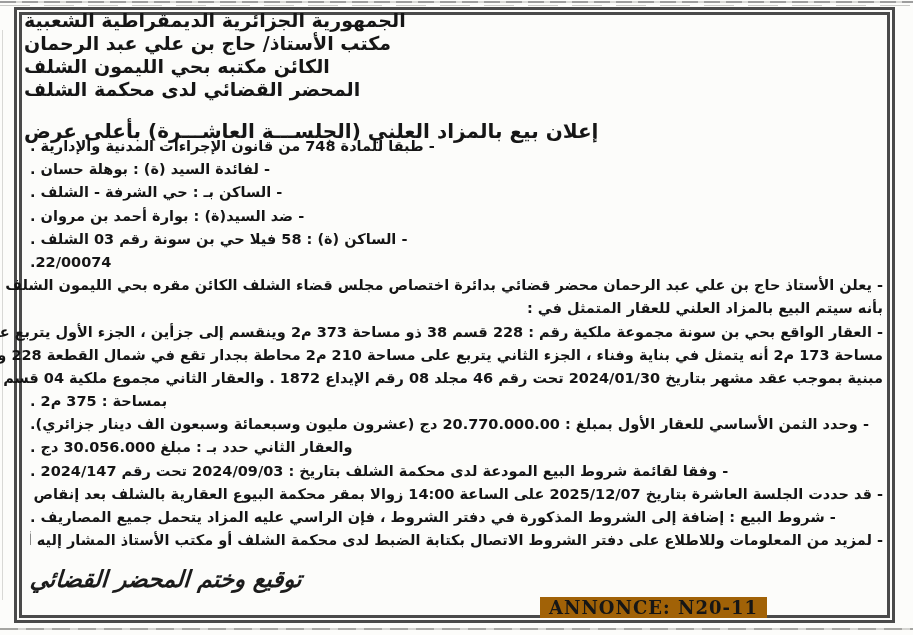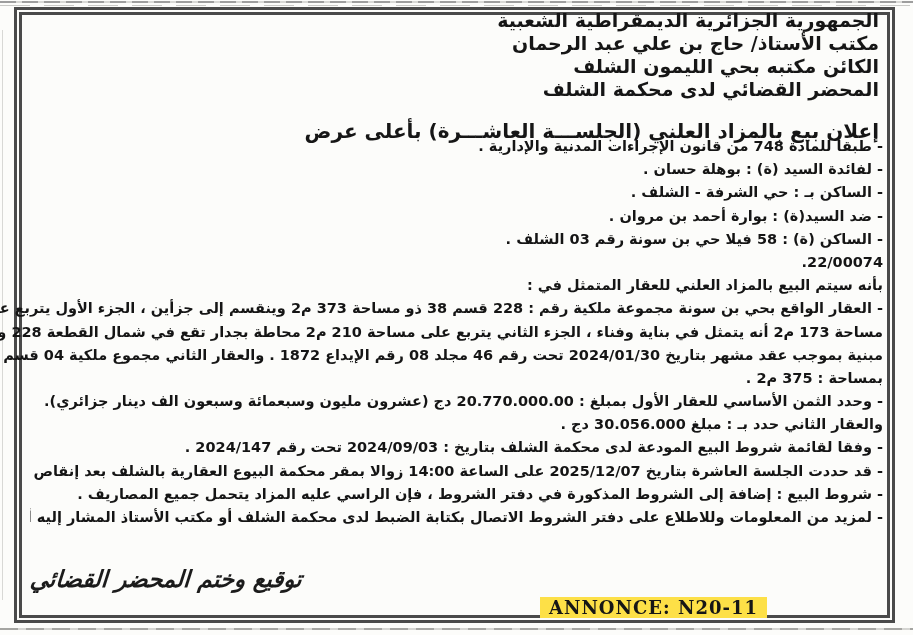--- a/index.html
+++ b/index.html
@@ -18,49 +18,49 @@
   .noise-bottom{top:628px;height:2px;background:repeating-linear-gradient(90deg,#a5a5a2 0 18px,#d5d5d2 18px 26px);}
   .noise-v{position:absolute;left:2px;top:30px;width:1px;height:570px;background:#d8d8d5;}
   
   .frame{
     position:absolute;left:14px;top:7px;
     width:881px;height:616px;
     box-sizing:border-box;
     border:8px double #4a4a4a;
   }
   .header{
-    position:absolute;left:46px;right:34px;top:9px;
-    direction:rtl;text-align:right;
+    position:absolute;left:24px;right:34px;top:9px;
+    direction:rtl;text-align:left;
     font-weight:bold;
   }
   .h1{font-size:19px;line-height:23px;}
   .h-title{font-size:20px;line-height:26px;margin-top:17px;}
   .bodytext{
     position:absolute;right:30px;left:30px;top:135px;
     direction:rtl;
     font-size:14.5px;font-weight:bold;
     color:#151515;
   }
   .bl{height:23.2px;line-height:23.2px;}
-  .al-r{text-align:right;white-space:nowrap;overflow:hidden;}
+  .al-r{text-align:left;white-space:nowrap;overflow:hidden;}
   .al-c{text-align:right;white-space:nowrap;}
   .al-j{text-align:justify;text-align-last:justify;white-space:nowrap;}
   .signature{
     position:absolute;left:30px;top:566px;
     direction:rtl;
     font-size:23px;font-weight:bold;font-style:italic;
     transform:skewX(-4deg);
     color:#1b1b1b;
   }
   .annonce{
     position:absolute;left:540px;top:597px;
     font-family:"DejaVu Serif",serif;
     font-size:18px;font-weight:bold;
     letter-spacing:1px;
-    background:#fde047;
+    background:#a16207;
     padding:0 9px;
     z-index:2;
     white-space:nowrap;
   }
 </style>
 </head>
 <body>
 
 <div class="page">
 
@@ -79,20 +79,21 @@
     <div class="h-title">إعلان بيع بالمزاد العلني (الجلســـة العاشـــرة) بأعلى عرض</div>
   </div>
 
   <div class="bodytext">
     <div class="bl al-r">- طبقا للمادة 748 من قانون الإجراءات المدنية والإدارية .</div>
     <div class="bl al-r">- لفائدة السيد (ة) : بوهلة حسان .</div>
     <div class="bl al-r">- الساكن بـ : حي الشرفة - الشلف .</div>
     <div class="bl al-r">- ضد السيد(ة) : بوارة أحمد بن مروان .</div>
     <div class="bl al-r">- الساكن (ة) : 58 فيلا حي بن سونة رقم 03 الشلف .</div>
     <div class="bl al-r">22/00074.</div>
+    <div class="bl al-j">- يعلن الأستاذ حاج بن علي عبد الرحمان محضر قضائي بدائرة اختصاص مجلس قضاء الشلف الكائن مقره بحي الليمون الشلف</div>
     <div class="bl al-c">بأنه سيتم البيع بالمزاد العلني للعقار المتمثل في :</div>
     <div class="bl al-j">- العقار الواقع بحي بن سونة مجموعة ملكية رقم : 228 قسم 38 ذو مساحة 373 م2 وينقسم إلى جزأين ، الجزء الأول يتربع عليه</div>
     <div class="bl al-j">مساحة 173 م2 أنه يتمثل في بناية وفناء ، الجزء الثاني يتربع على مساحة 210 م2 محاطة بجدار تقع في شمال القطعة 228 وهي غير</div>
     <div class="bl al-j">مبنية بموجب عقد مشهر بتاريخ 2024/01/30 تحت رقم 46 مجلد 08 رقم الإيداع 1872 . والعقار الثاني مجموع ملكية 04 قسم 38</div>
     <div class="bl al-r">بمساحة : 375 م2 .</div>
     <div class="bl al-r">- وحدد الثمن الأساسي للعقار الأول بمبلغ : 20.770.000.00 دج (عشرون مليون وسبعمائة وسبعون الف دينار جزائري).</div>
     <div class="bl al-r">والعقار الثاني حدد بـ : مبلغ 30.056.000 دج .</div>
     <div class="bl al-r">- وفقا لقائمة شروط البيع المودعة لدى محكمة الشلف بتاريخ : 2024/09/03 تحت رقم 2024/147 .</div>
     <div class="bl al-r">- قد حددت الجلسة العاشرة بتاريخ 2025/12/07 على الساعة 14:00 زوالا بمقر محكمة البيوع العقارية بالشلف بعد إنقاص العشر .</div>
     <div class="bl al-r">- شروط البيع : إضافة إلى الشروط المذكورة في دفتر الشروط ، فإن الراسي عليه المزاد يتحمل جميع المصاريف .</div>

